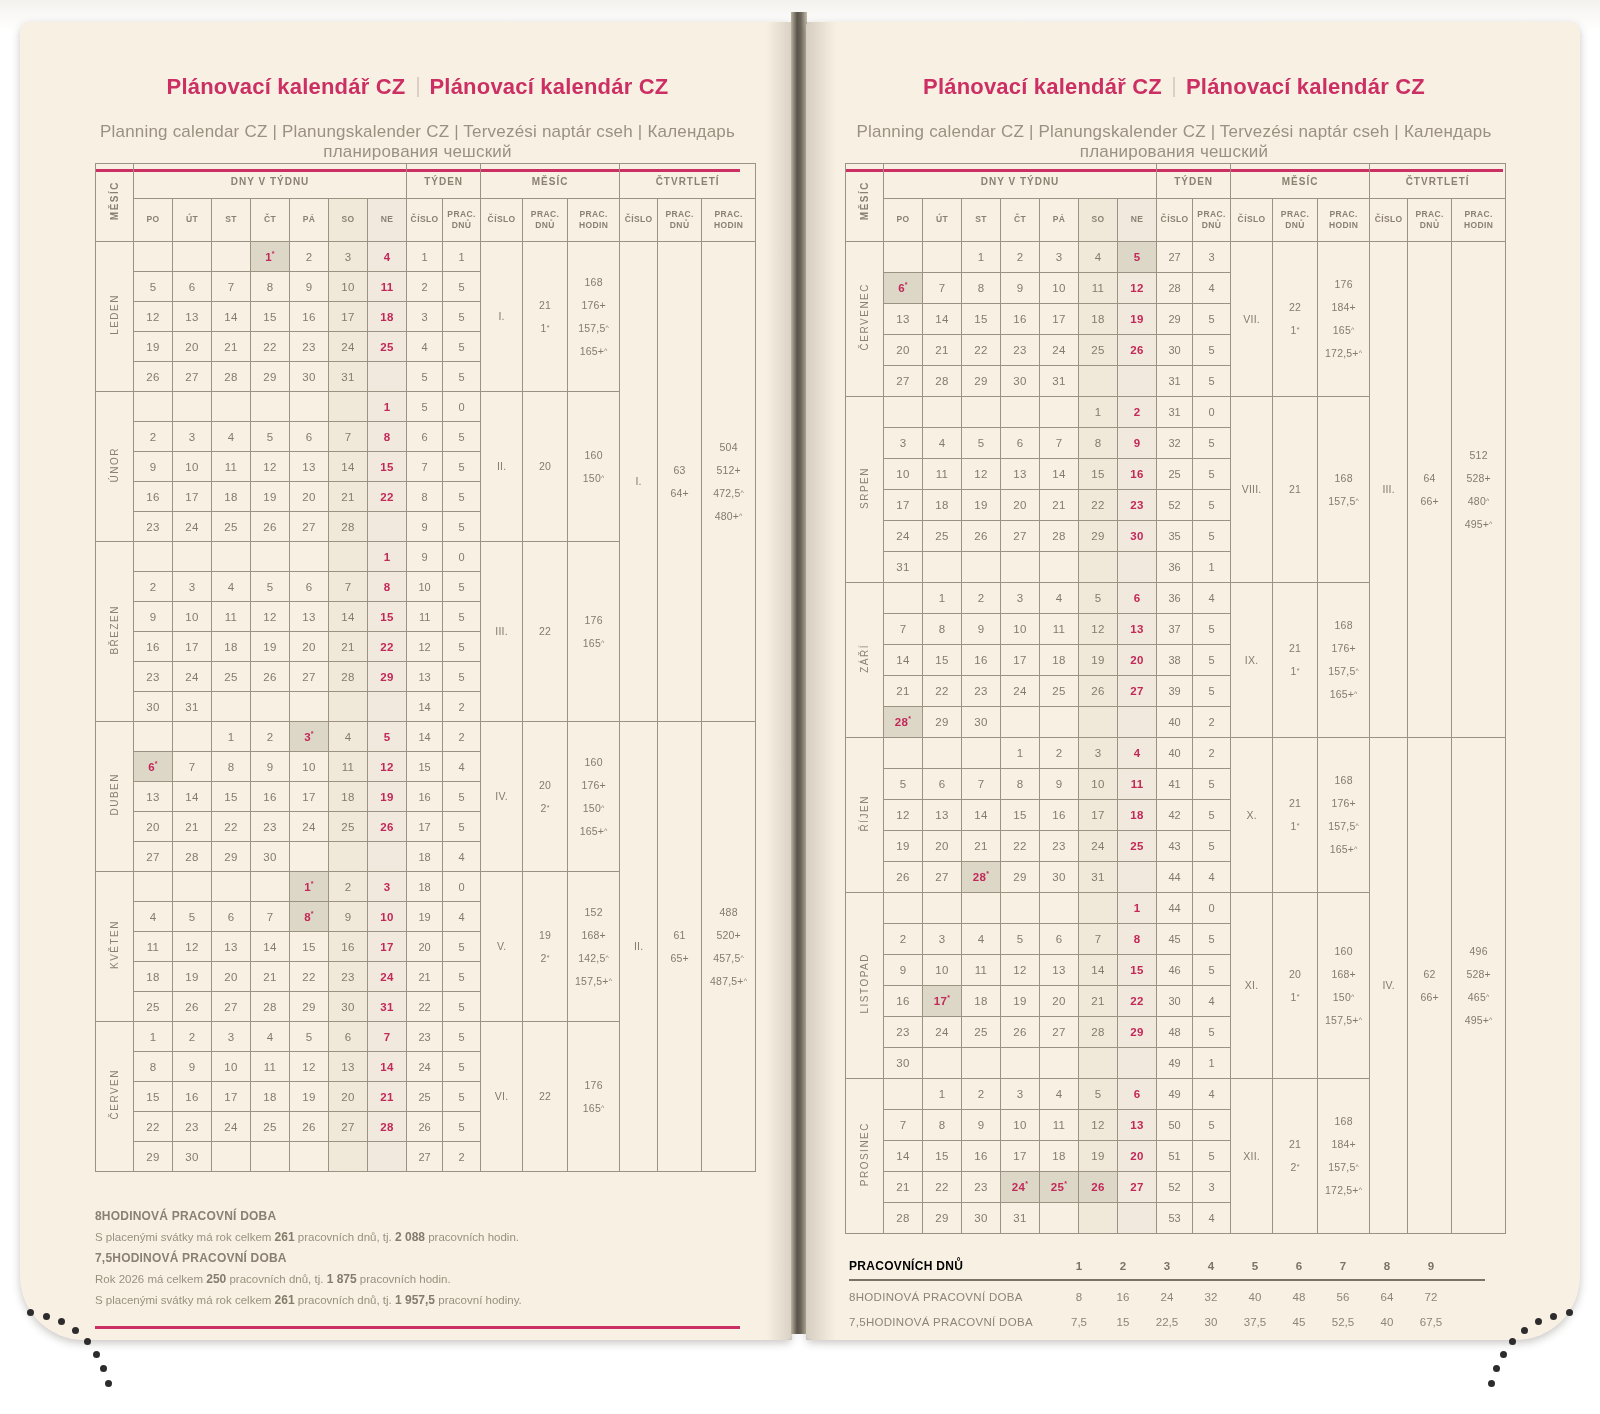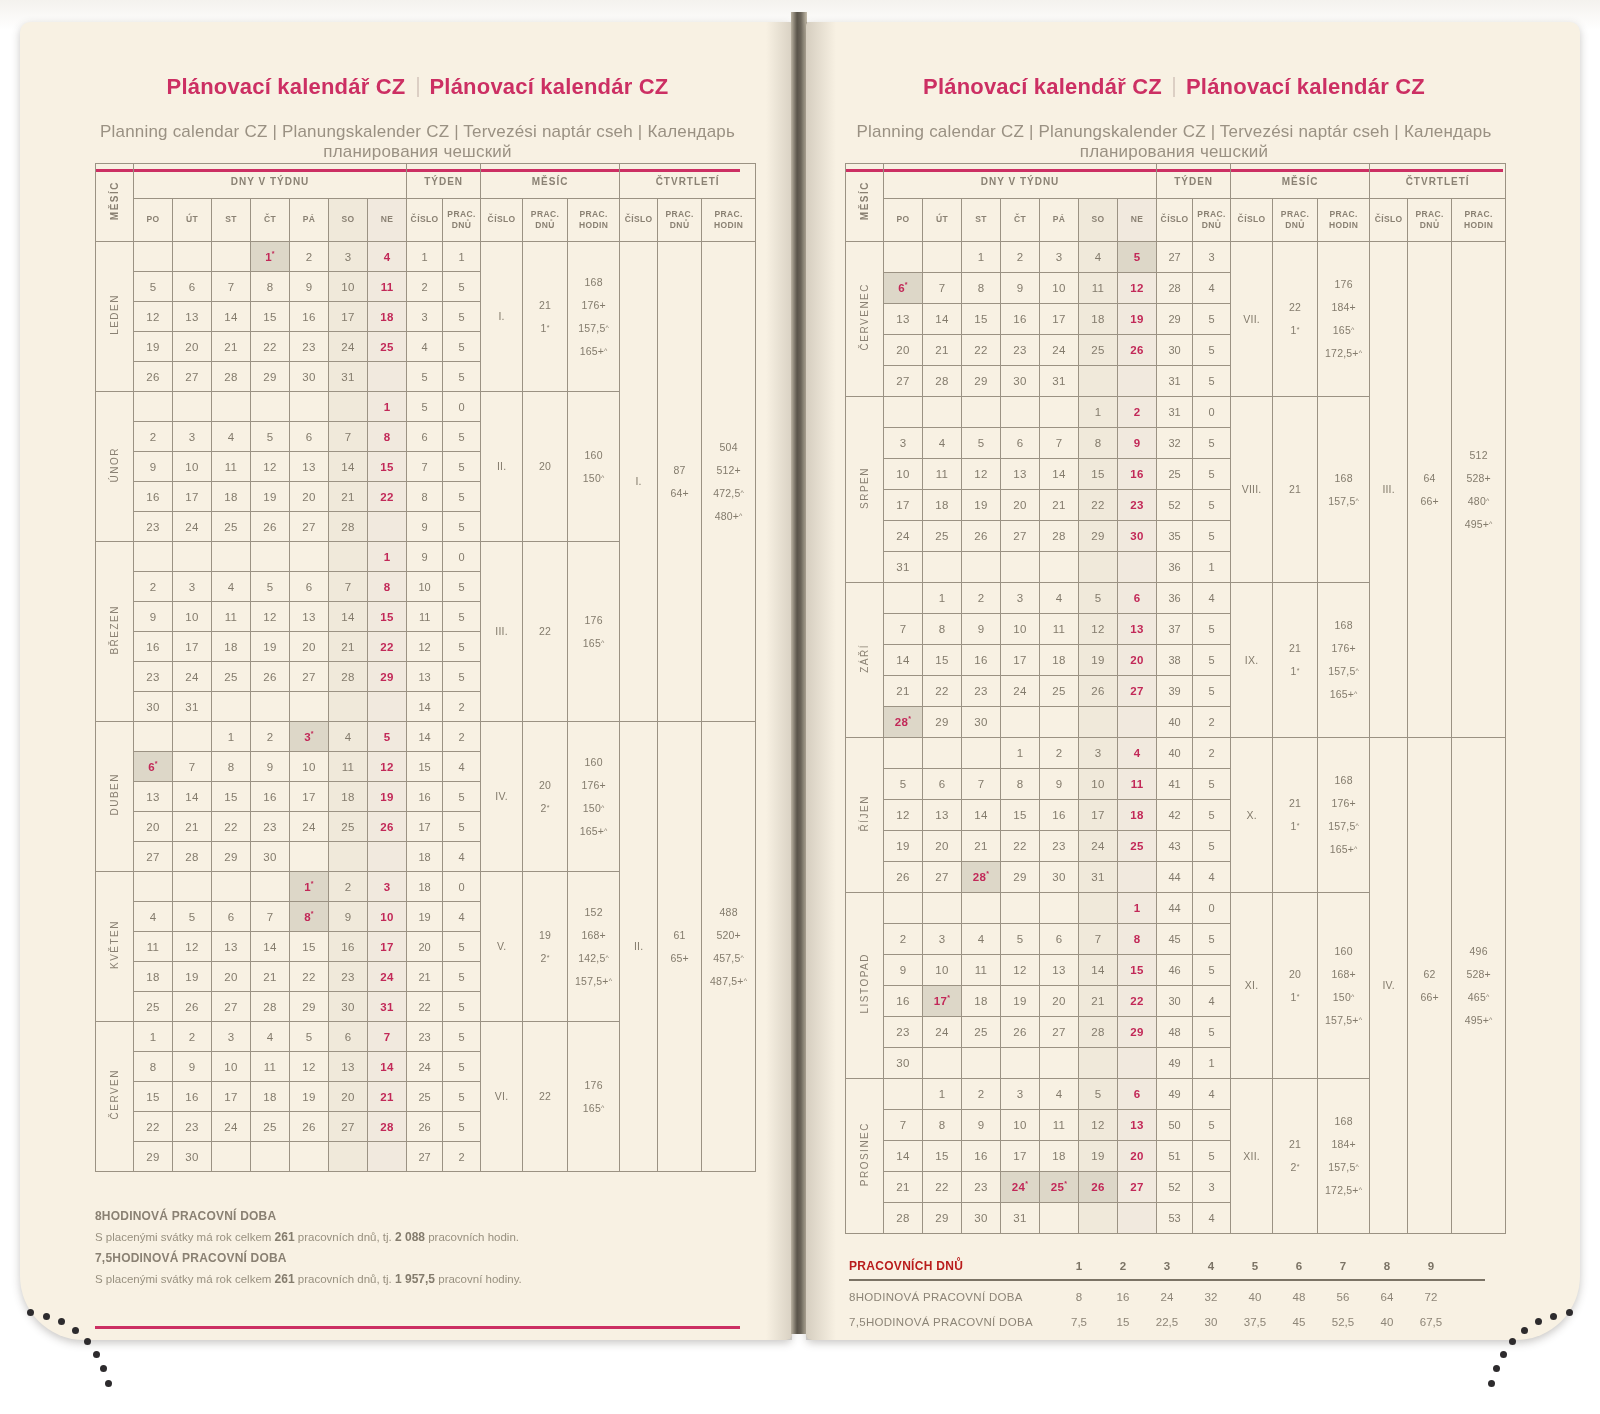--- a/index.html
+++ b/index.html
@@ -52,21 +52,21 @@
   .wi-line .b{font-weight:bold;color:#847c6d;font-size:12px;}
   .legend{position:absolute;left:465px;top:22px;width:185px;text-align:left;}
   .legend-title{font-size:12px;font-weight:bold;color:#8a8173;margin-bottom:8px;}
   .legend-item{display:flex;font-size:11.5px;color:#98907f;line-height:16.5px;margin-bottom:4px;}
   .l-sym{width:28px;flex:none;}
   .bottom-rule{position:absolute;top:120px;left:0;width:645px;height:3px;background:#cc2f63;}
   
   .footer-right{position:absolute;top:1231px;left:43px;width:636px;}
   .fr-row{display:flex;align-items:center;height:25px;}
   .fr-label{width:208px;font-size:11.5px;letter-spacing:.3px;color:#8d8577;text-align:left;}
-  .fr-head .fr-label{font-weight:bold;color:#b91c1c;font-size:12px;}
+  .fr-head .fr-label{font-weight:bold;color:#000000;font-size:12px;}
   .fr-val{width:44px;text-align:center;font-size:11.5px;color:#8d8577;}
   .fr-head .fr-val{font-weight:bold;color:#7b7365;}
   .fr-underline{height:2px;background:#7b7365;margin:1px 0 3px;}
   
   .stitch{position:absolute;width:7px;height:7px;border-radius:50%;background:#2d2b2d;}
 </style>
 </head>
 <body>
 
 <div class="spread">
@@ -144,21 +144,21 @@
             <td class="c-sum" rowspan="5">
               <div class="s-line">168</div>
               <div class="s-line">176+</div>
               <div class="s-line">157,5<sup class="mark">^</sup></div>
               <div class="s-line">165+<sup class="mark">^</sup></div>
             </td>
             <td class="c-sum" rowspan="16">
               <div class="s-line">I.</div>
             </td>
             <td class="c-sum" rowspan="16">
-              <div class="s-line">87</div>
+              <div class="s-line">63</div>
               <div class="s-line">64+</div>
             </td>
             <td class="c-sum" rowspan="16">
               <div class="s-line">504</div>
               <div class="s-line">512+</div>
               <div class="s-line">472,5<sup class="mark">^</sup></div>
               <div class="s-line">480+<sup class="mark">^</sup></div>
             </td>
           </tr>
           <tr>
@@ -565,20 +565,21 @@
             <td class="c-week">27</td>
             <td class="c-week">2</td>
           </tr>
         </tbody>
       </table>
     <div class="footer-left">
       <div id="work-info">
           <div class="wi-head">8HODINOVÁ PRACOVNÍ DOBA</div>
           <div class="wi-line"><span>S placenými svátky má rok celkem </span><span class="b">261</span><span> pracovních dnů, tj. </span><span class="b">2 088</span><span> pracovních hodin.</span></div>
           <div class="wi-head">7,5HODINOVÁ PRACOVNÍ DOBA</div>
+          <div class="wi-line"><span>Rok 2026 má celkem </span><span class="b">250</span><span> pracovních dnů, tj. </span><span class="b">1 875</span><span> pracovních hodin.</span></div>
           <div class="wi-line"><span>S placenými svátky má rok celkem </span><span class="b">261</span><span> pracovních dnů, tj. </span><span class="b">1 957,5</span><span> pracovní hodiny.</span></div>
         </div>
       <div class="bottom-rule"></div>
     </div>
   </div>
 
   <div class="spine"></div>
 
   <div class="page page-right">
     <div class="page-header">

